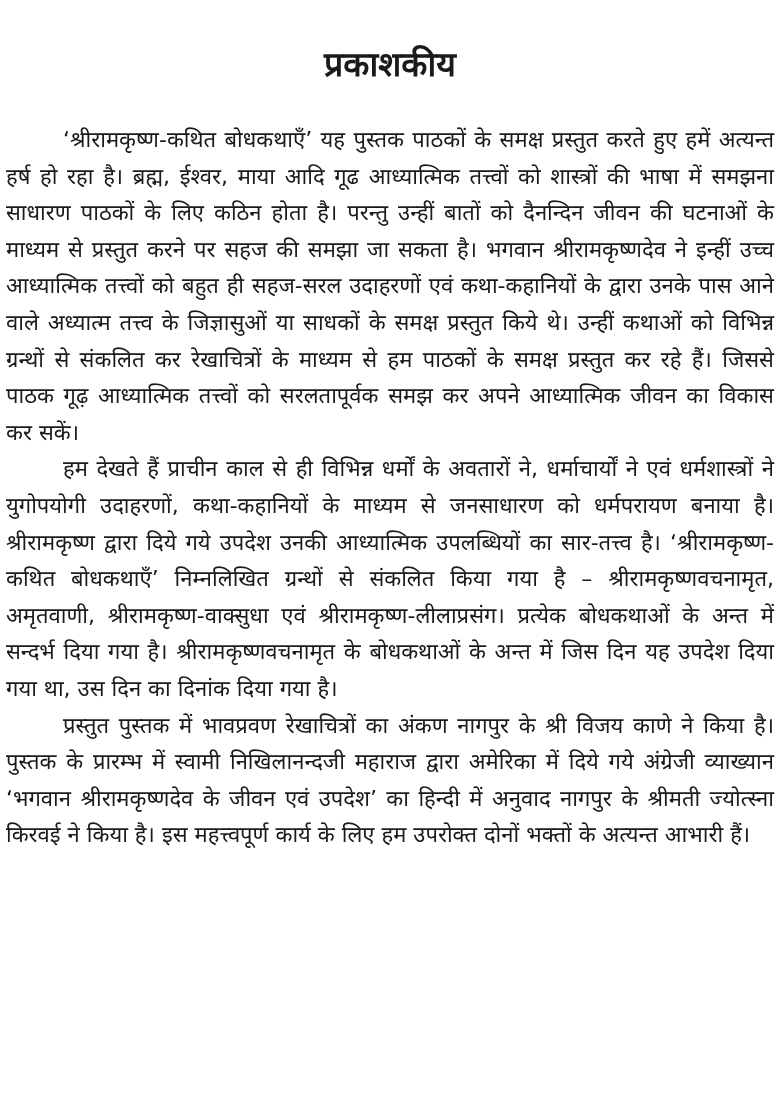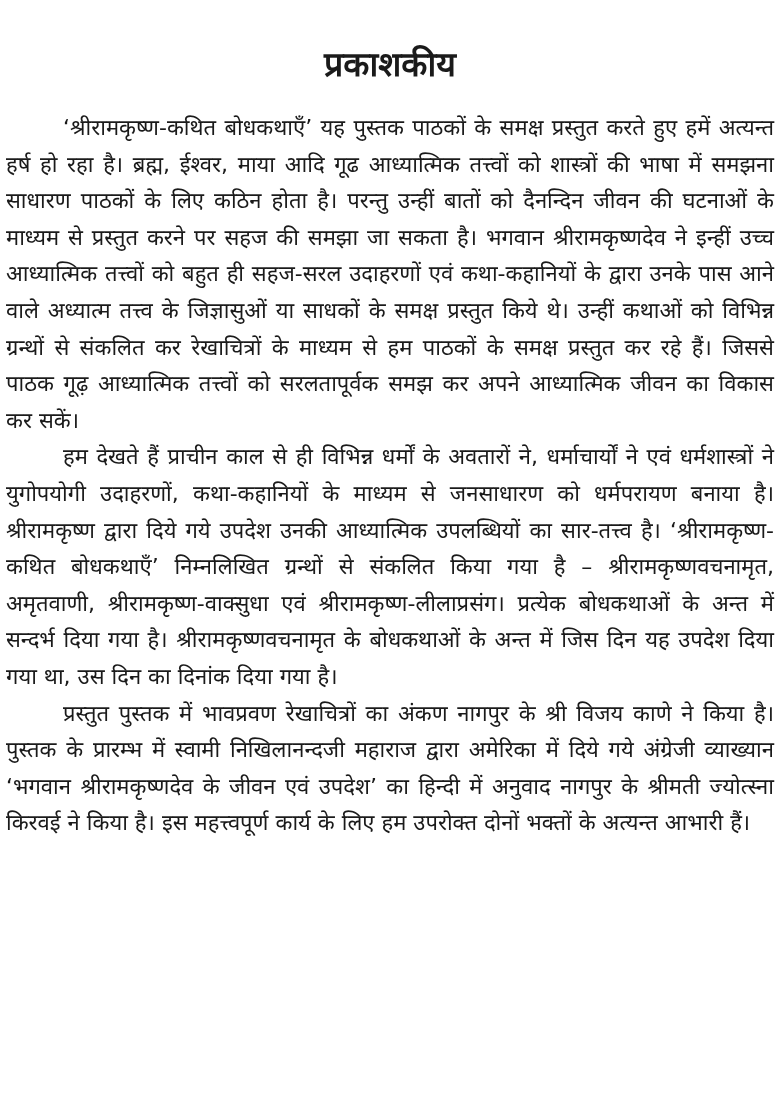--- a/index.html
+++ b/index.html
@@ -18,21 +18,21 @@
     margin: 0;
     letter-spacing: 0;
   }
   .para {
     font-size: 22px;
     line-height: 36.6px;
     margin: 0;
     text-align: justify;
     text-indent: 57px;
   }
-  .para:first-of-type { margin-top: 4px; }
+  .para:first-of-type { margin-top: 16px; }
   .content { padding-top: 0; }
 </style>
 </head>
 <body>
 
 <div class="page">
   <h1 class="title">प्रकाशकीय</h1>
   <div class="content">
     <p class="para">‘श्रीरामकृष्ण-कथित बोधकथाएँ’ यह पुस्तक पाठकों के समक्ष प्रस्तुत करते हुए हमें अत्यन्त हर्ष हो रहा है। ब्रह्म, ईश्वर, माया आदि गूढ आध्यात्मिक तत्त्वों को शास्त्रों की भाषा में समझना साधारण पाठकों के लिए कठिन होता है। परन्तु उन्हीं बातों को दैनन्दिन जीवन की घटनाओं के माध्यम से प्रस्तुत करने पर सहज की समझा जा सकता है। भगवान श्रीरामकृष्णदेव ने इन्हीं उच्च आध्यात्मिक तत्त्वों को बहुत ही सहज-सरल उदाहरणों एवं कथा-कहानियों के द्वारा उनके पास आने वाले अध्यात्म तत्त्व के जिज्ञासुओं या साधकों के समक्ष प्रस्तुत किये थे। उन्हीं कथाओं को विभिन्न ग्रन्थों से संकलित कर रेखाचित्रों के माध्यम से हम पाठकों के समक्ष प्रस्तुत कर रहे हैं। जिससे पाठक गूढ़ आध्यात्मिक तत्त्वों को सरलतापूर्वक समझ कर अपने आध्यात्मिक जीवन का विकास कर सकें।</p>
     <p class="para">हम देखते हैं प्राचीन काल से ही विभिन्न धर्मों के अवतारों ने, धर्माचार्यों ने एवं धर्मशास्त्रों ने युगोपयोगी उदाहरणों, कथा-कहानियों के माध्यम से जनसाधारण को धर्मपरायण बनाया है। श्रीरामकृष्ण द्वारा दिये गये उपदेश उनकी आध्यात्मिक उपलब्धियों का सार-तत्त्व है। ‘श्रीरामकृष्ण-कथित बोधकथाएँ’ निम्नलिखित ग्रन्थों से संकलित किया गया है – श्रीरामकृष्णवचनामृत, अमृतवाणी, श्रीरामकृष्ण-वाक्सुधा एवं श्रीरामकृष्ण-लीलाप्रसंग। प्रत्येक बोधकथाओं के अन्त में सन्दर्भ दिया गया है। श्रीरामकृष्णवचनामृत के बोधकथाओं के अन्त में जिस दिन यह उपदेश दिया गया था, उस दिन का दिनांक दिया गया है।</p>

